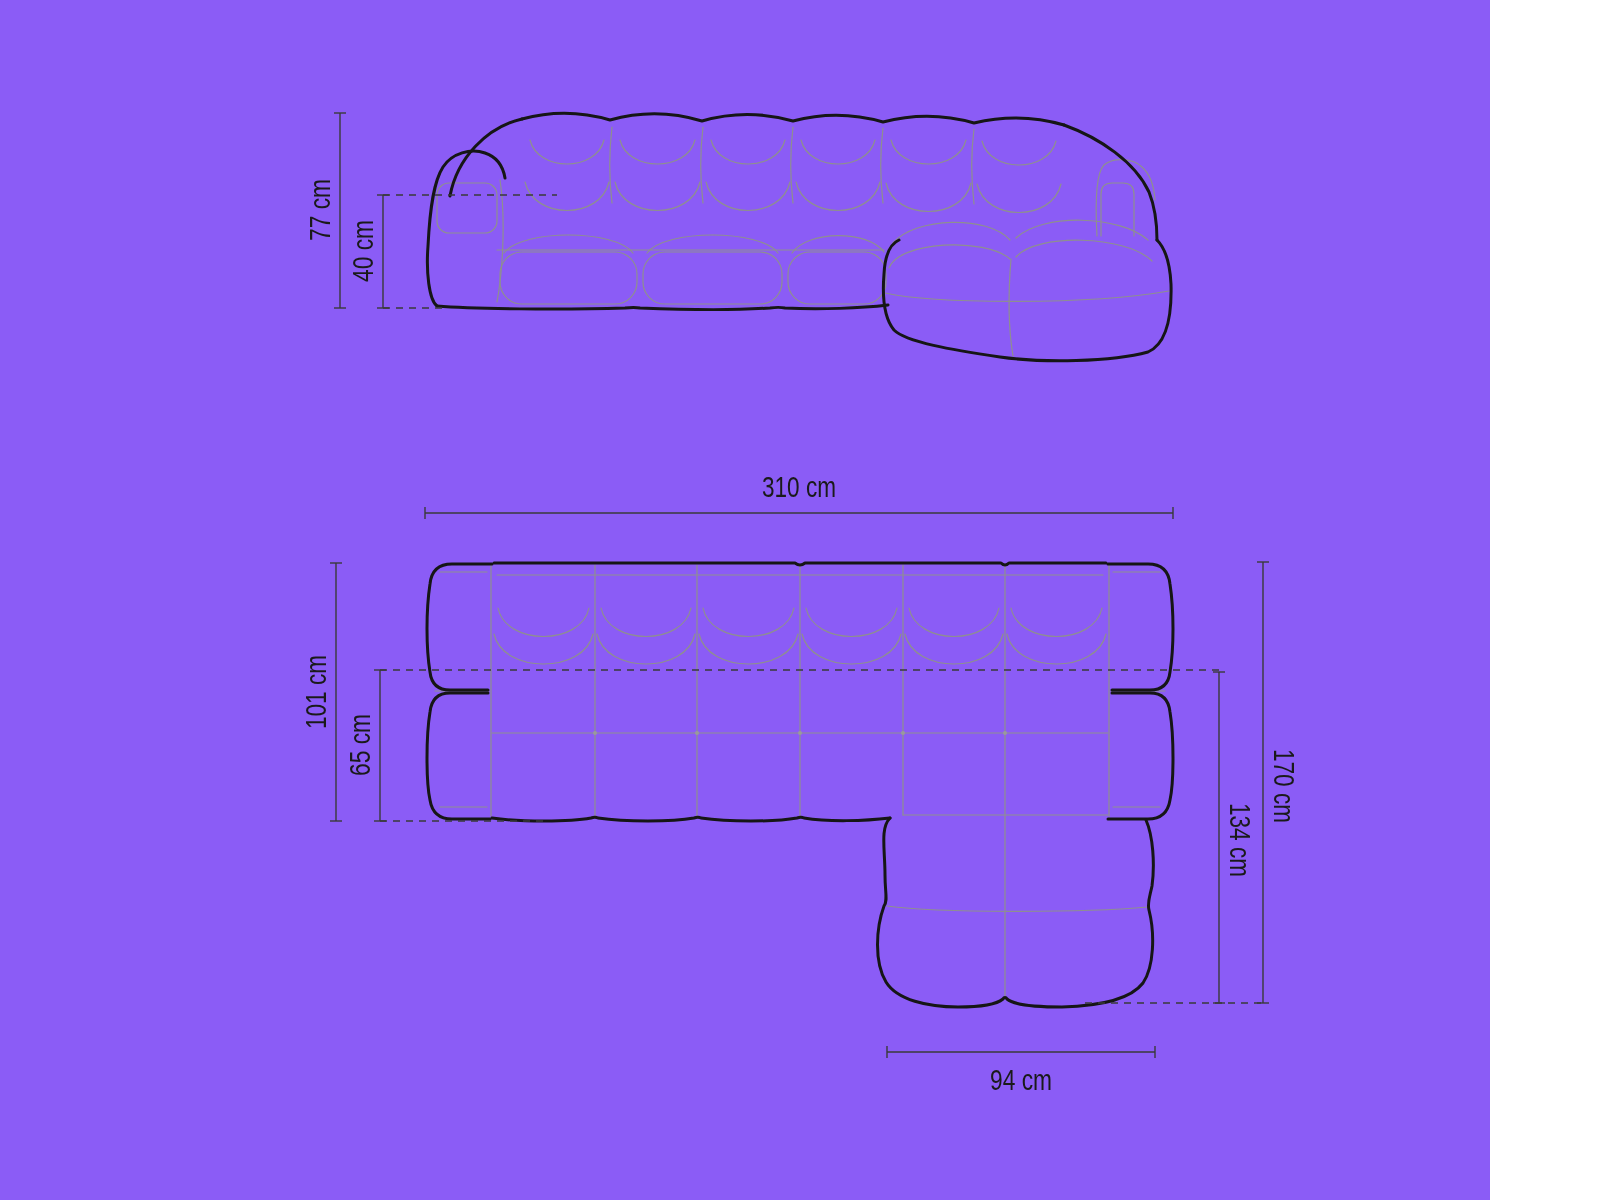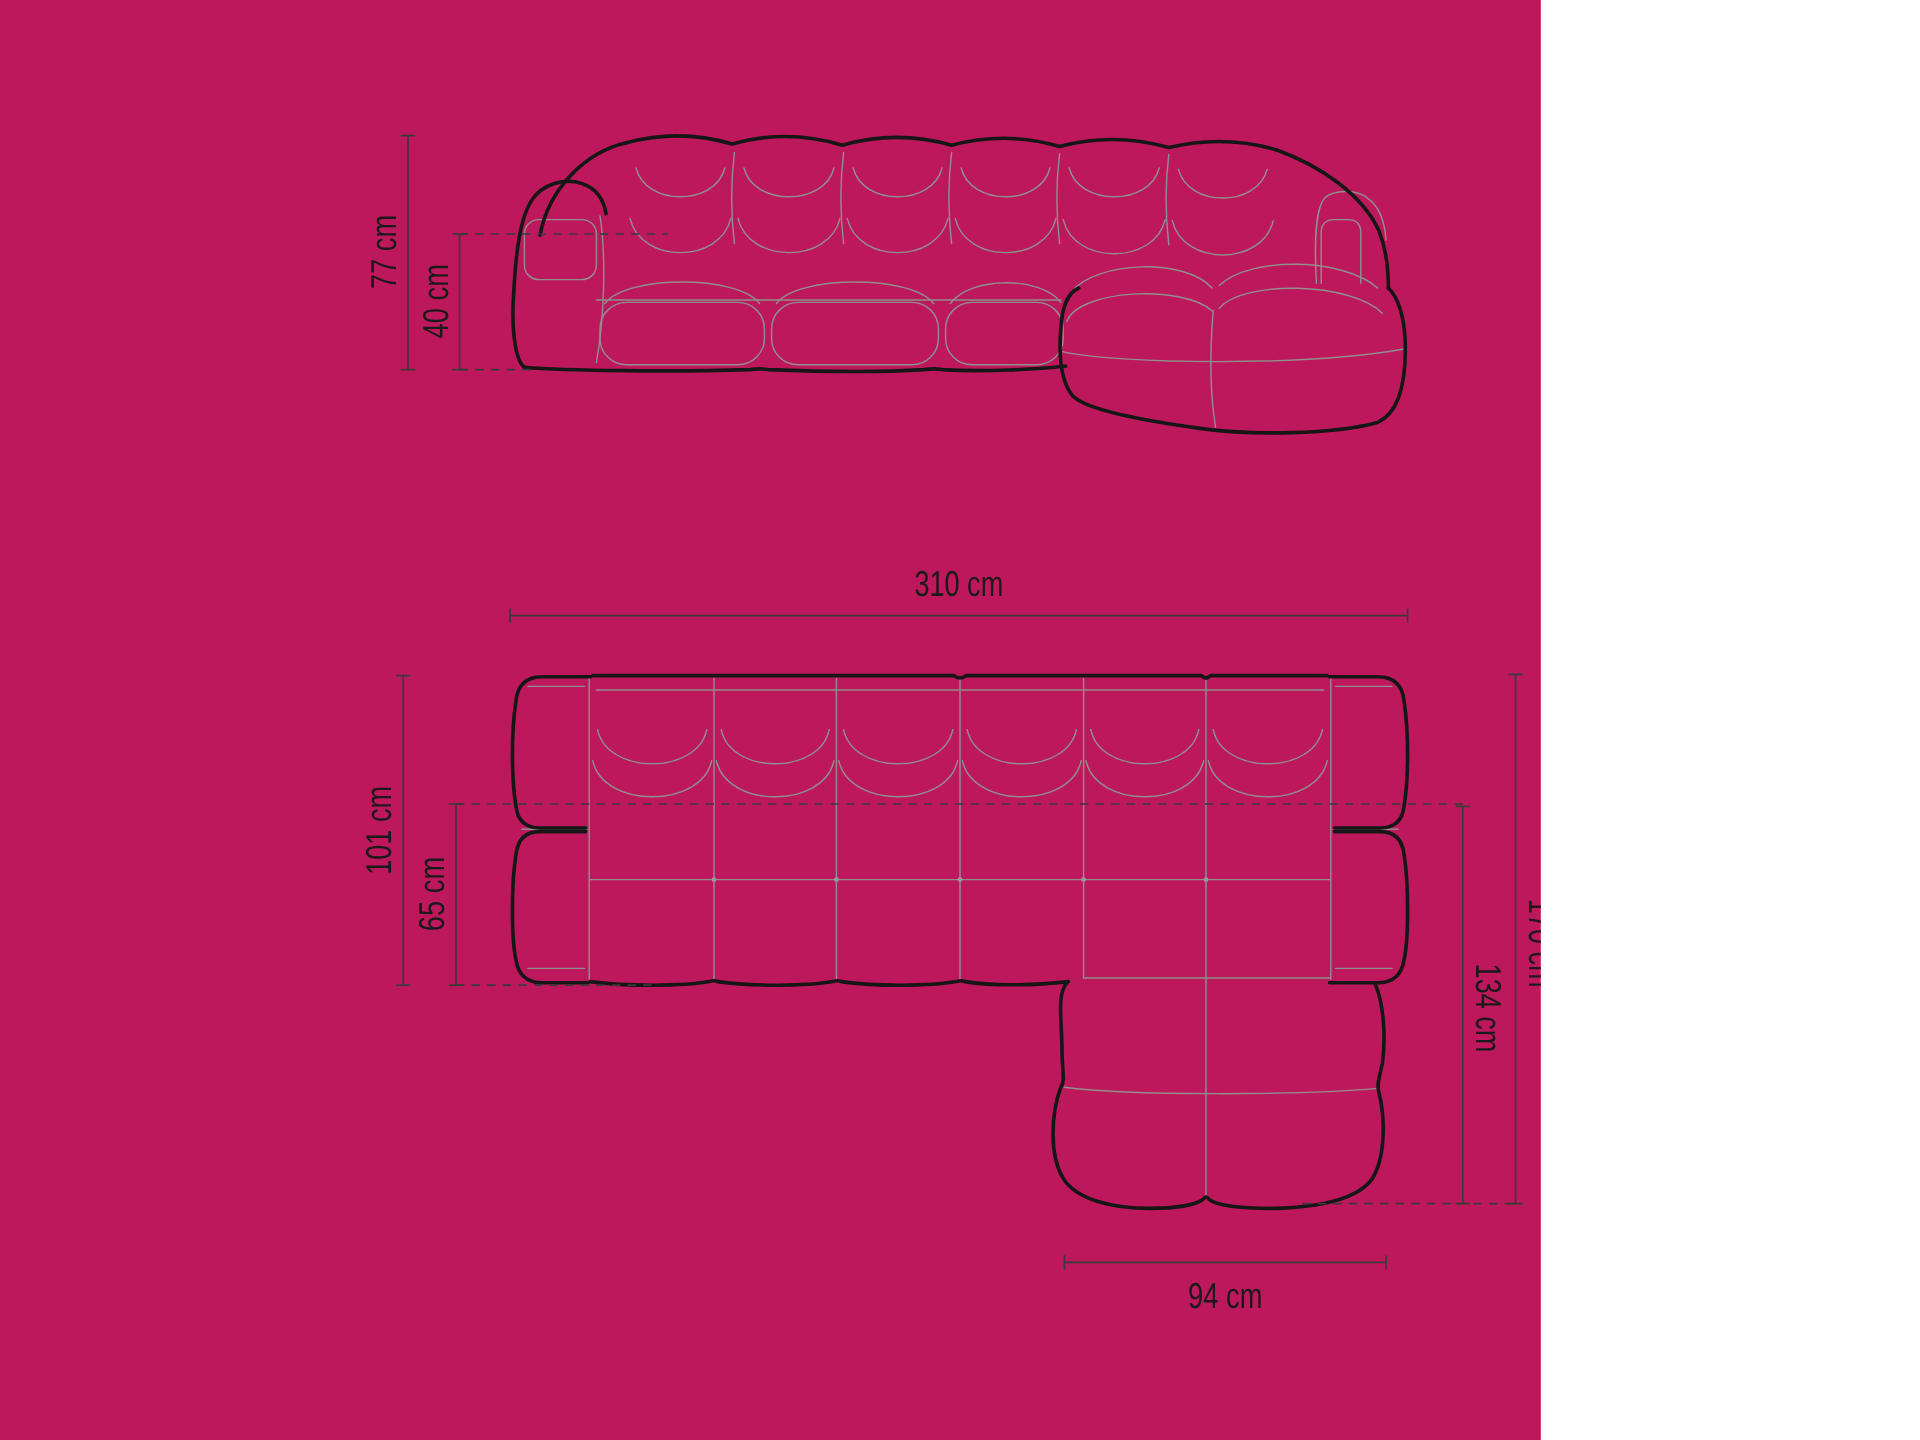--- a/index.html
+++ b/index.html
@@ -1,16 +1,16 @@
 <!DOCTYPE html>
 <html><head>
 <meta charset="utf-8">
 <style>
   html,body{margin:0;padding:0;background:#ffffff;}
-  .canvas{position:relative;width:1284px;height:1200px;background:#be185d;overflow:hidden;
+  .canvas{position:relative;width:1490px;height:1200px;background:#8b5cf6;overflow:hidden;
           font-family:"Liberation Sans", sans-serif;}
   svg{position:absolute;left:0;top:0;}
   .bold{fill:none;stroke:#161616;stroke-width:3;stroke-linecap:round;stroke-linejoin:round;}
   .seam{fill:none;stroke:#8f8f8f;stroke-width:1.2;stroke-linecap:round;}
   .dim{fill:none;stroke:#3a3a3a;stroke-width:1.4;stroke-linecap:butt;}
   .dash{fill:none;stroke:#3a3a3a;stroke-width:1.4;stroke-dasharray:7 6;}
   .lbl{fill:#1a1a1a;font-size:30px;letter-spacing:0;}
   .node{fill:#9a9a9a;}
 </style>
 </head>

